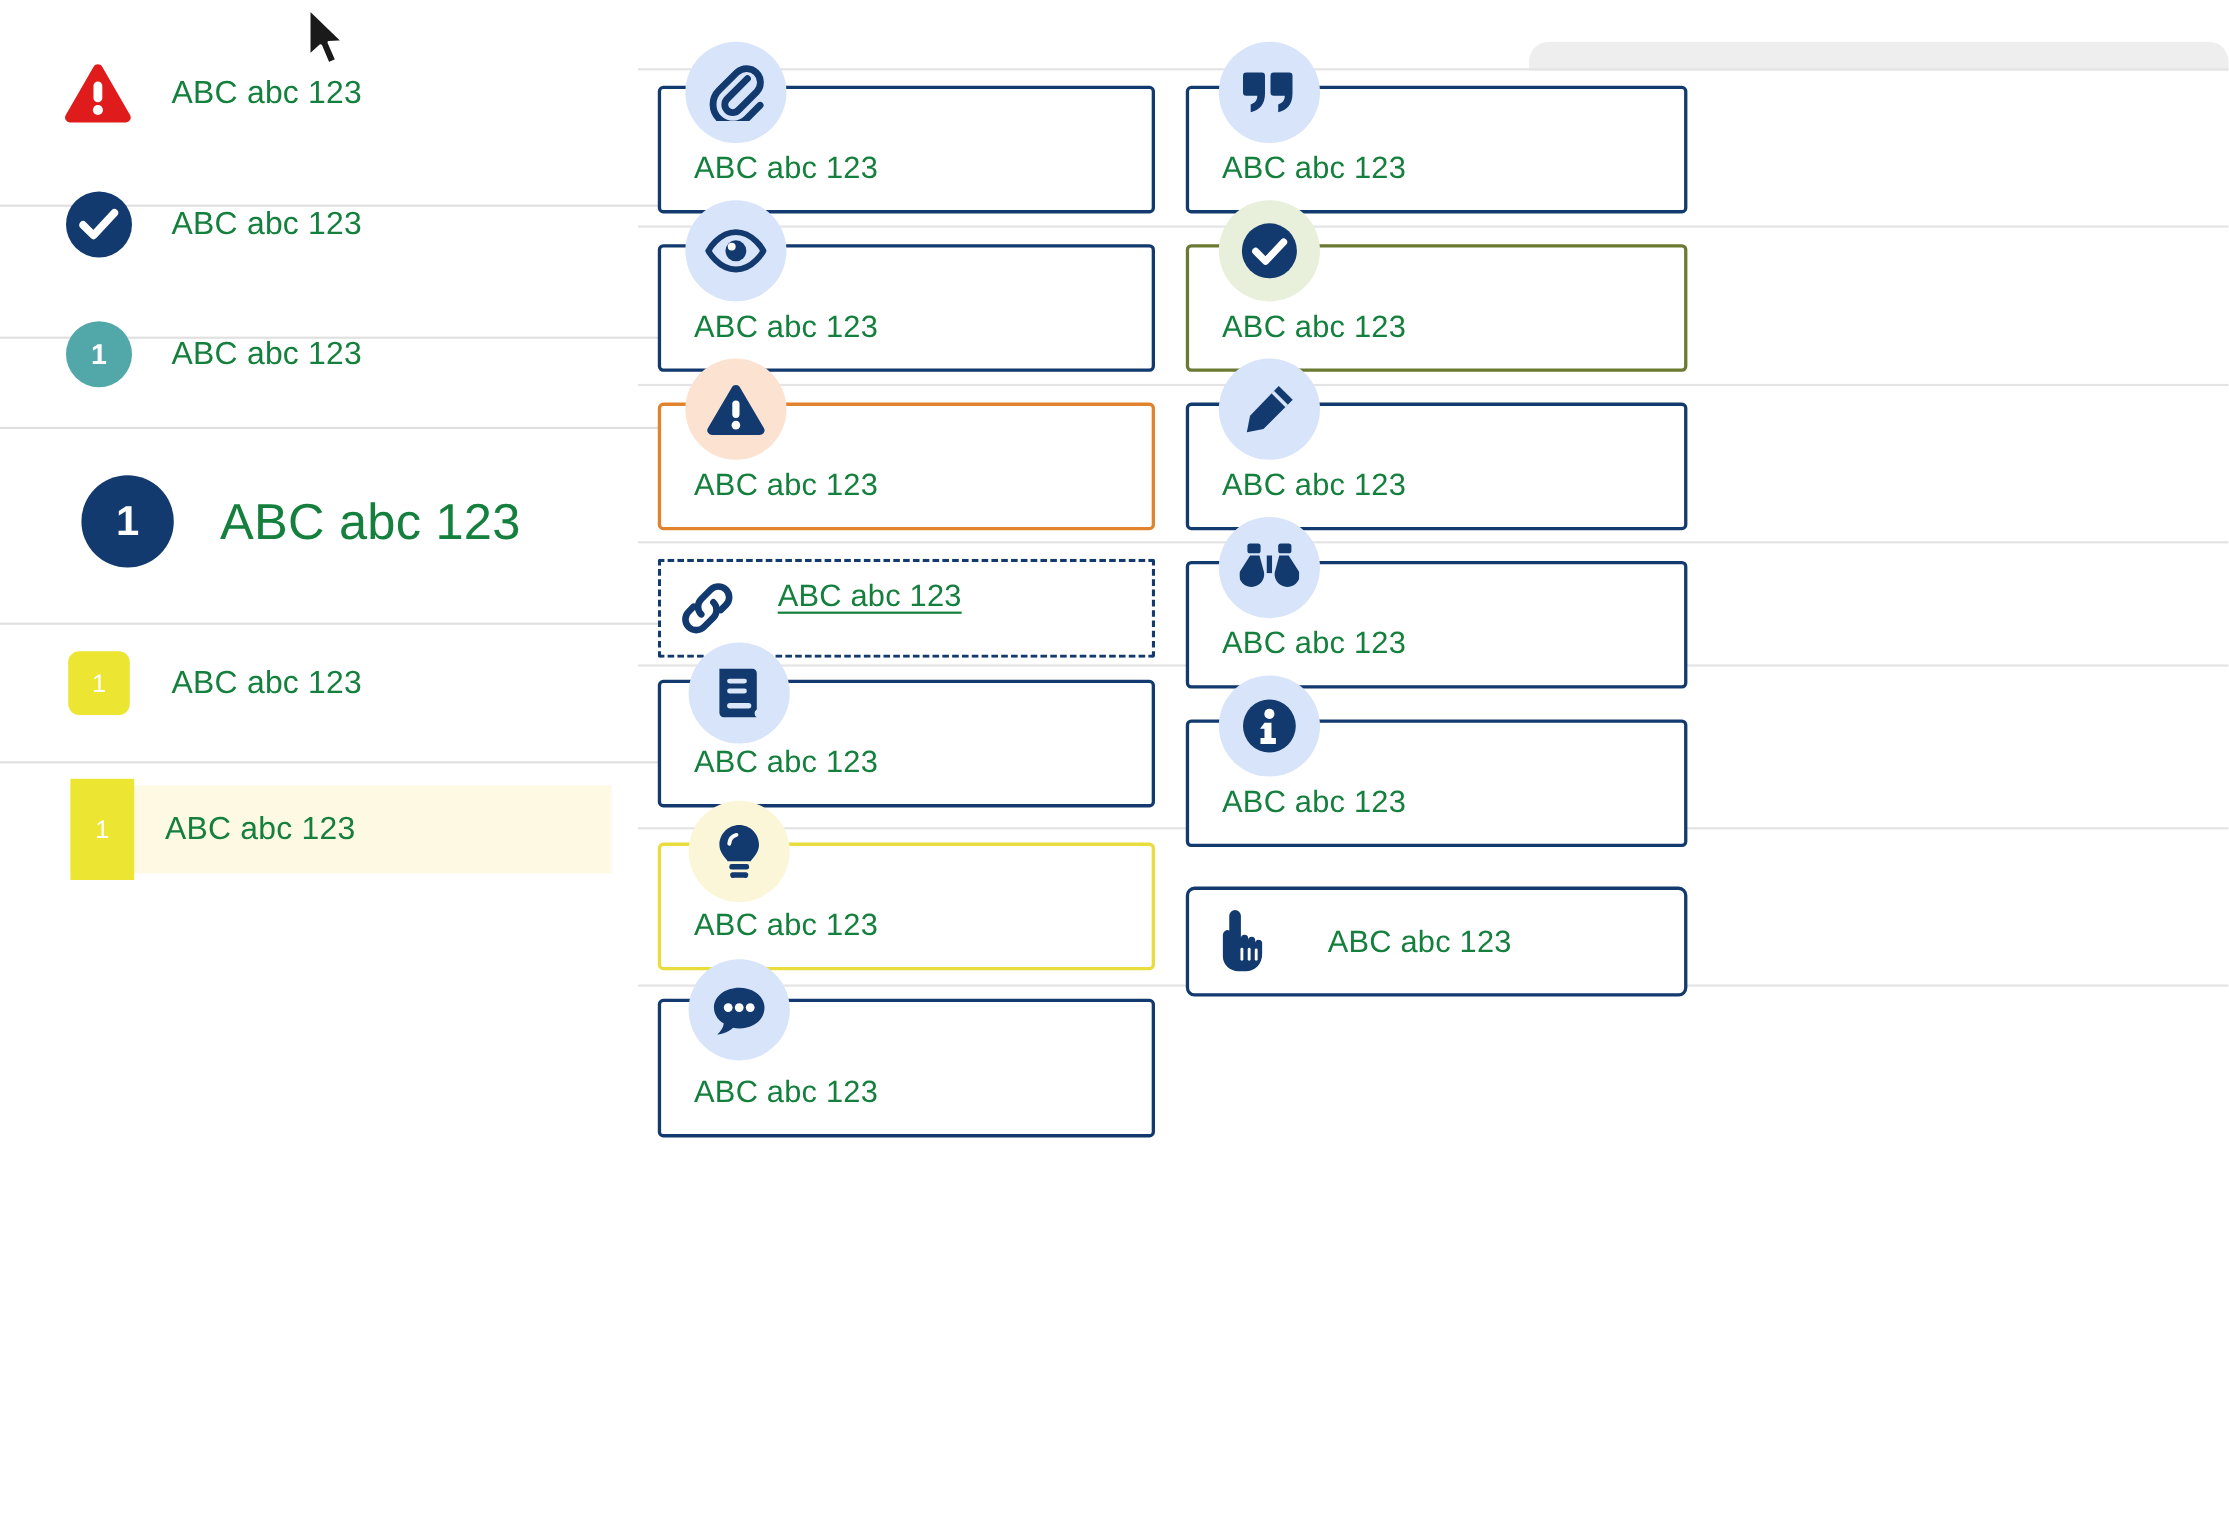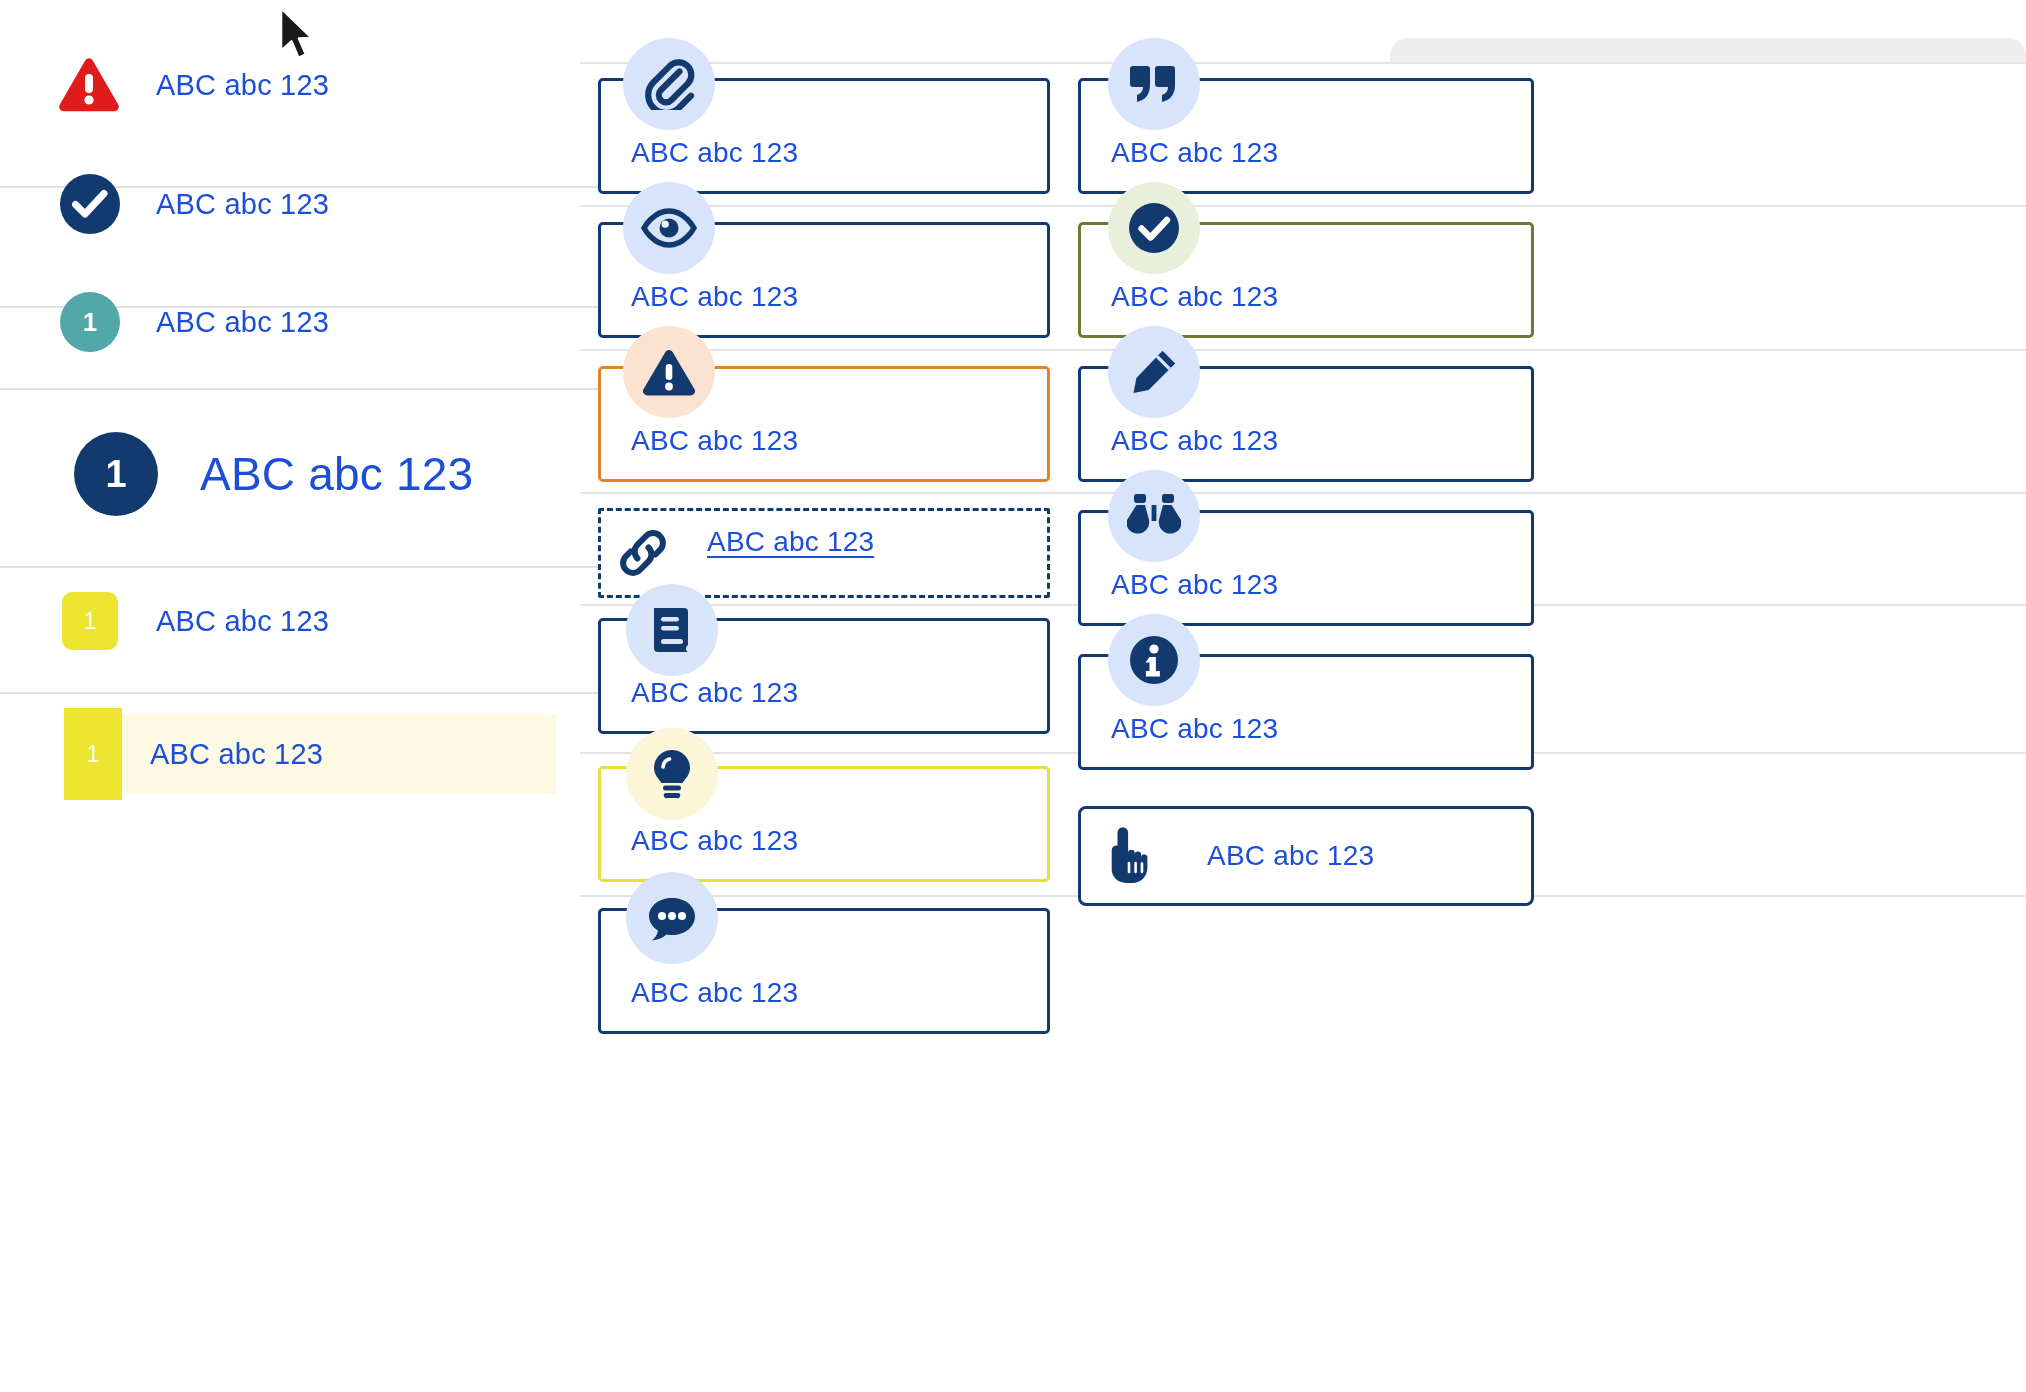--- a/index.html
+++ b/index.html
@@ -10,21 +10,21 @@
   body {
     width: 2026px;
     height: 1392px;
     position: relative;
     overflow: hidden;
     font-family: "Liberation Sans", sans-serif;
     color: #1a1a1a;
   }
   .label {
     font-size: 29px;
-    color: #1d4ed8;
+    color: #15803d;
     letter-spacing: .2px;
     white-space: nowrap;
     text-align: center;
   }
 
   
   #grey-panel {
     position: absolute;
     left: 1390px;
     top: 38px;

